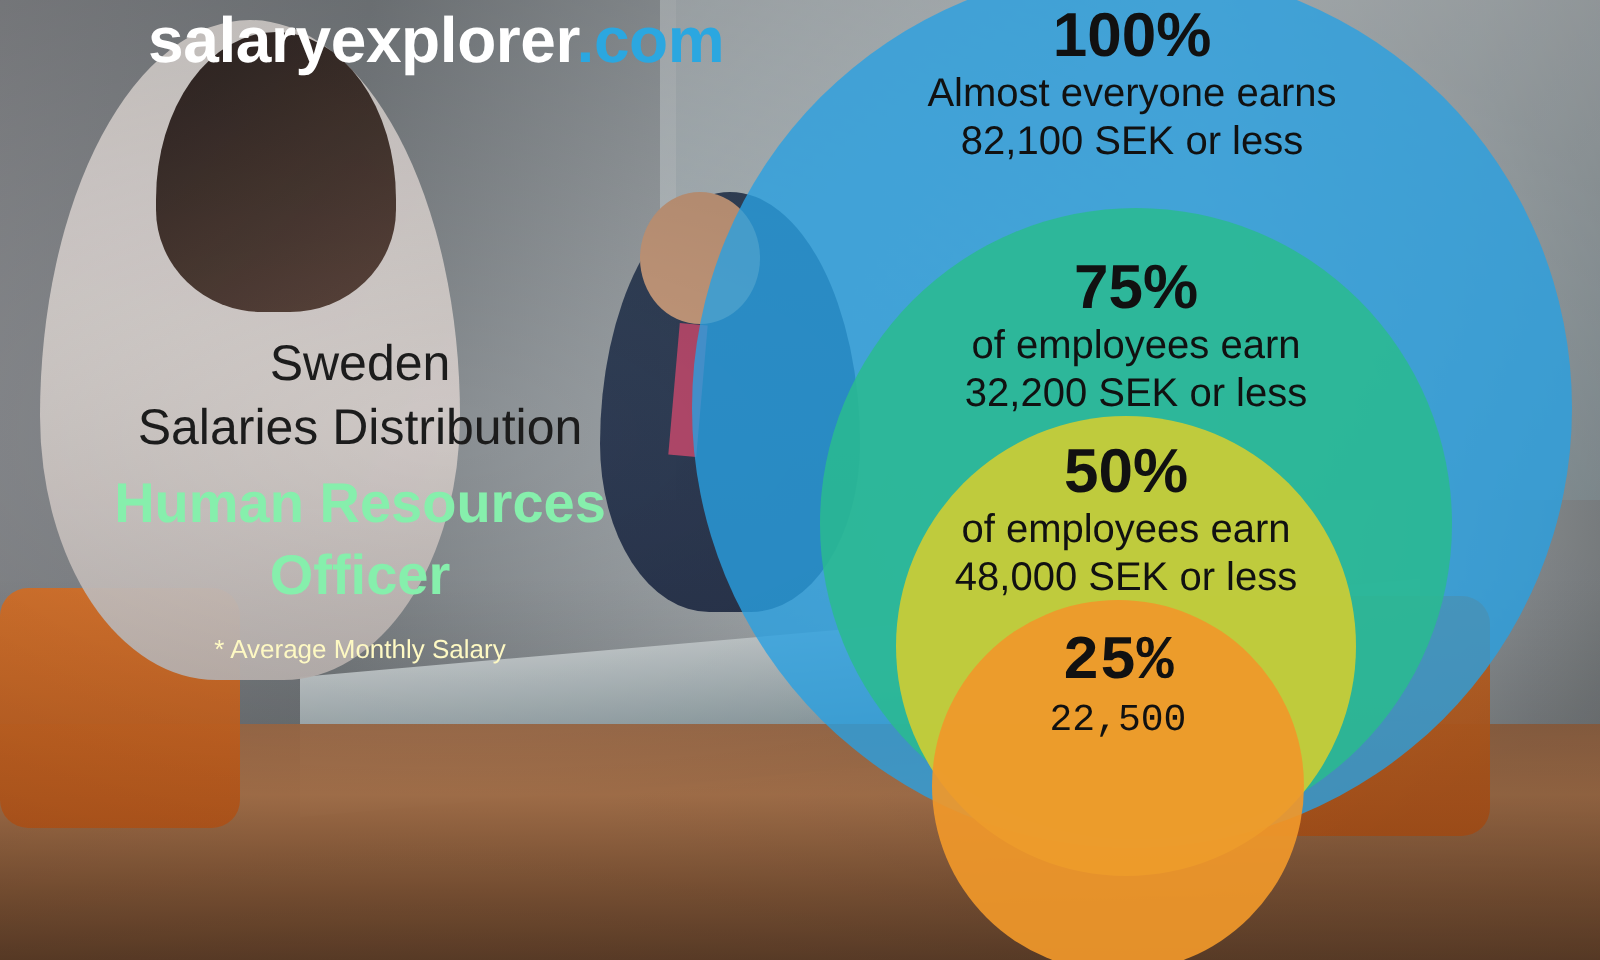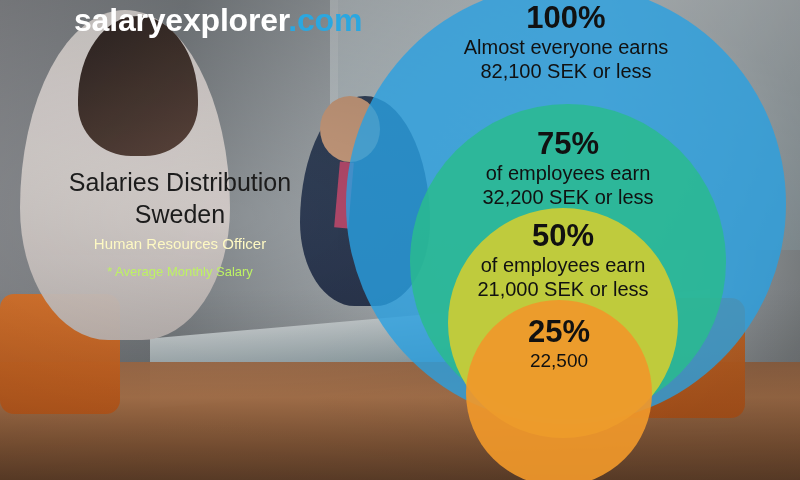--- a/index.html
+++ b/index.html
@@ -92,29 +92,29 @@
     text-align: center;
   }
   .caption .title {
     font-size: 25px;
     color: #1c1c1c;
     line-height: 1.28;
     font-weight: normal;
   }
   .caption .job {
     margin-top: 4px;
-    font-size: 15px;
-    font-weight: normal;
-    color: #fef9c3;
+    font-size: 28px;
+    font-weight: bold;
+    color: #86efac;
     line-height: 1.3;
   }
   .caption .note {
     margin-top: 10px;
     font-size: 13px;
-    color: #bef264;
+    color: #fef9c3;
   }
 
   
   .bubbles { position: absolute; inset: 0; border-radius: 15px; }
   .bubble {
     position: absolute;
     border-radius: 50%;
     text-align: center;
     color: #111;
   }
@@ -145,21 +145,21 @@
     color: #111;
   }
   .sub {
     font-size: 20px;
     line-height: 1.22;
     color: #111;
   }
   .t100 { position: absolute; left: 0; right: 0; top: 18px; }
   .t75  { position: absolute; left: 0; right: 0; top: 24px; }
   .t50  { position: absolute; left: 0; right: 0; top: 12px; }
-  .t25  { position: absolute; left: 0; right: 0; top: 16px; }
+  .t25  { position: absolute; left: 0; right: 0; top: 16px; font-family: Liberation Mono, monospace; }
   .t25 .sub { font-size: 19px; }
 </style>
 </head>
 <body>
 
 <div id="root">
 
   <div class="bg">
     <div class="bg-window"></div>
     <div class="bg-table"></div>
@@ -173,22 +173,22 @@
     <div class="p2-head"></div>
     <div class="p2-tie"></div>
     <div class="bg-shade"></div>
   </div>
 
   <div class="logo">
     <span class="salary">salary</span><span class="explorer">explorer</span><span class="dotcom">.com</span>
   </div>
 
   <div class="caption">
+    <div class="title">Sweden</div>
     <div class="title">Salaries Distribution</div>
-    <div class="title">Sweden</div>
     <div class="job">Human Resources Officer</div>
     <div class="note">* Average Monthly Salary</div>
   </div>
 
   <div class="bubbles">
 
     <div class="bubble b100">
       <div class="t100">
         <div class="pct">100%</div>
         <div class="sub">Almost everyone earns</div>
@@ -201,21 +201,21 @@
         <div class="pct">75%</div>
         <div class="sub">of employees earn</div>
         <div class="sub">32,200 SEK or less</div>
       </div>
     </div>
 
     <div class="bubble b50">
       <div class="t50">
         <div class="pct">50%</div>
         <div class="sub">of employees earn</div>
-        <div class="sub">21,000 SEK or less</div>
+        <div class="sub">48,000 SEK or less</div>
       </div>
     </div>
 
     <div class="bubble b25">
       <div class="t25">
         <div class="pct">25%</div>
         <div class="sub">22,500</div>
       </div>
     </div>
 

